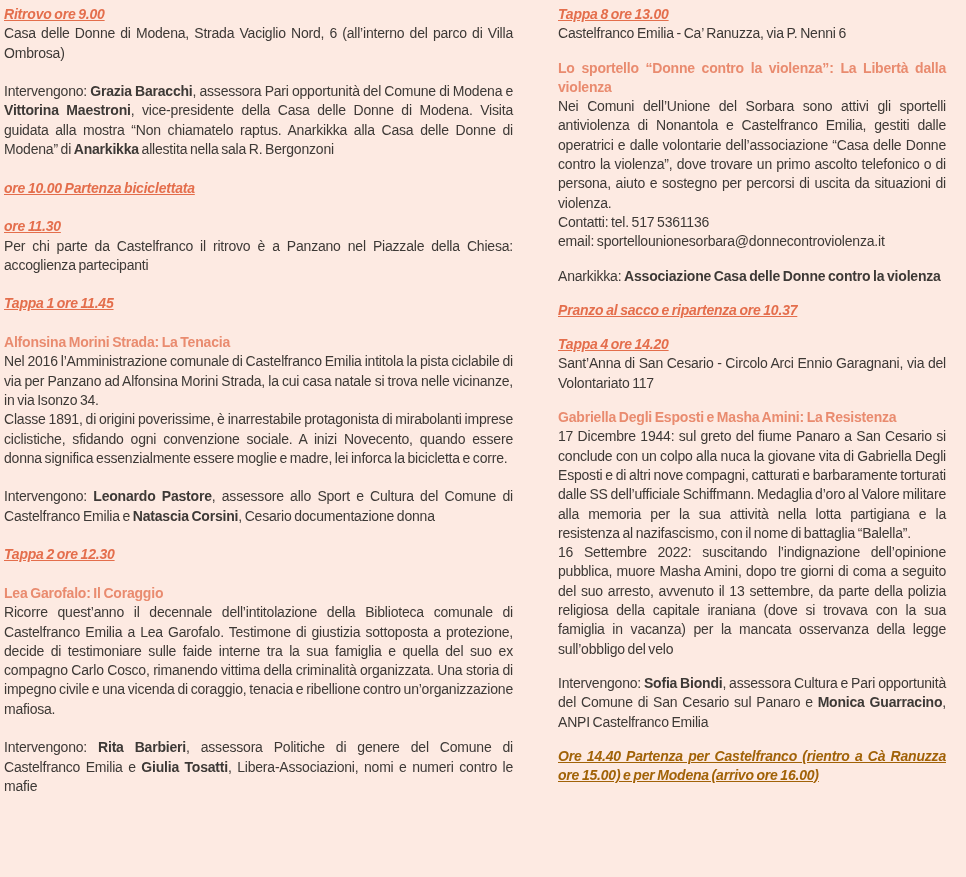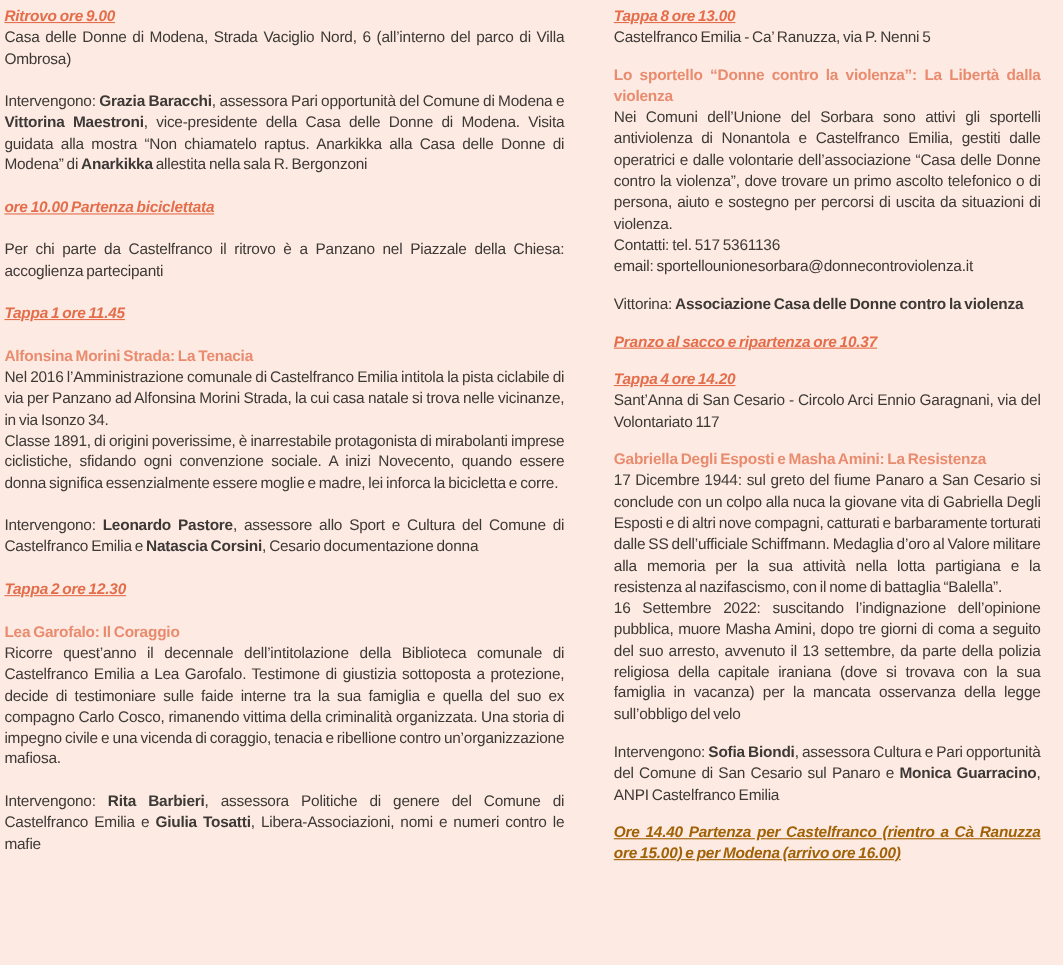--- a/index.html
+++ b/index.html
@@ -62,47 +62,48 @@
 
 <div class="page">
   <div class="col col-left" id="col-left">
       <p class="time-heading">Ritrovo ore 9.00</p>
       <p class="body-text"><span>Casa delle Donne di Modena, Strada Vaciglio Nord, 6 (all’interno del parco di Villa Ombrosa)</span></p>
       <p class="spacer"></p>
       <p class="body-text"><span>Intervengono: </span><span class="b">Grazia Baracchi</span><span>, assessora Pari opportunità del Comune di Modena e </span><span class="b">Vittorina Maestroni</span><span>, vice-presidente della Casa delle Donne di Modena. Visita guidata alla mostra “Non chiamatelo raptus. Anarkikka alla Casa delle Donne di Modena” di </span><span class="b">Anarkikka</span><span> allestita nella sala R. Bergonzoni</span></p>
       <p class="spacer"></p>
       <p class="time-heading">ore 10.00 Partenza biciclettata</p>
       <p class="spacer"></p>
+      <p class="time-heading">ore 11.30</p>
       <p class="body-text"><span>Per chi parte da Castelfranco il ritrovo è a Panzano nel Piazzale della Chiesa: accoglienza partecipanti</span></p>
       <p class="spacer"></p>
       <p class="time-heading">Tappa 1 ore 11.45</p>
       <p class="spacer"></p>
       <p class="section-title">Alfonsina Morini Strada: La Tenacia</p>
       <p class="body-text"><span>Nel 2016 l’Amministrazione comunale di Castelfranco Emilia intitola la pista ciclabile di via per Panzano ad Alfonsina Morini Strada, la cui casa natale si trova nelle vicinanze, in via Isonzo 34.</span></p>
       <p class="body-text"><span>Classe 1891, di origini poverissime, è inarrestabile protagonista di mirabolanti imprese ciclistiche, sfidando ogni convenzione sociale. A inizi Novecento, quando essere donna significa essenzialmente essere moglie e madre, lei inforca la bicicletta e corre.</span></p>
       <p class="spacer"></p>
       <p class="body-text"><span>Intervengono: </span><span class="b">Leonardo Pastore</span><span>, assessore allo Sport e Cultura del Comune di Castelfranco Emilia e </span><span class="b">Natascia Corsini</span><span>, Cesario documentazione donna</span></p>
       <p class="spacer"></p>
       <p class="time-heading">Tappa 2 ore 12.30</p>
       <p class="spacer"></p>
       <p class="section-title">Lea Garofalo: Il Coraggio</p>
       <p class="body-text"><span>Ricorre quest’anno il decennale dell’intitolazione della Biblioteca comunale di Castelfranco Emilia a Lea Garofalo. Testimone di giustizia sottoposta a protezione, decide di testimoniare sulle faide interne tra la sua famiglia e quella del suo ex compagno Carlo Cosco, rimanendo vittima della criminalità organizzata. Una storia di impegno civile e una vicenda di coraggio, tenacia e ribellione contro un’organizzazione mafiosa.</span></p>
       <p class="spacer"></p>
       <p class="body-text"><span>Intervengono: </span><span class="b">Rita Barbieri</span><span>, assessora Politiche di genere del Comune di Castelfranco Emilia e </span><span class="b">Giulia Tosatti</span><span>, Libera-Associazioni, nomi e numeri contro le mafie</span></p>
     </div>
   <div class="col col-right" id="col-right">
       <p class="time-heading">Tappa 8 ore 13.00</p>
-      <p class="body-text"><span>Castelfranco Emilia - Ca’ Ranuzza, via P. Nenni 5</span></p>
+      <p class="body-text"><span>Castelfranco Emilia - Ca’ Ranuzza, via P. Nenni 6</span></p>
       <p class="spacer"></p>
       <p class="section-title">Lo sportello “Donne contro la violenza”: La Libertà dalla violenza</p>
       <p class="body-text"><span>Nei Comuni dell’Unione del Sorbara sono attivi gli sportelli antiviolenza di Nonantola e Castelfranco Emilia, gestiti dalle operatrici e dalle volontarie dell’associazione “Casa delle Donne contro la violenza”, dove trovare un primo ascolto telefonico o di persona, aiuto e sostegno per percorsi di uscita da situazioni di violenza.</span></p>
       <p class="body-text"><span>Contatti: tel. 517 5361136</span></p>
       <p class="body-text"><span>email: sportellounionesorbara@donnecontroviolenza.it</span></p>
       <p class="spacer"></p>
-      <p class="body-text"><span>Vittorina: </span><span class="b">Associazione Casa delle Donne contro la violenza</span></p>
+      <p class="body-text"><span>Anarkikka: </span><span class="b">Associazione Casa delle Donne contro la violenza</span></p>
       <p class="spacer"></p>
       <p class="time-heading">Pranzo al sacco e ripartenza ore 10.37</p>
       <p class="spacer"></p>
       <p class="time-heading">Tappa 4 ore 14.20</p>
       <p class="body-text"><span>Sant’Anna di San Cesario - Circolo Arci Ennio Garagnani, via del Volontariato 117</span></p>
       <p class="spacer"></p>
       <p class="section-title">Gabriella Degli Esposti e Masha Amini: La Resistenza</p>
       <p class="body-text"><span>17 Dicembre 1944: sul greto del fiume Panaro a San Cesario si conclude con un colpo alla nuca la giovane vita di Gabriella Degli Esposti e di altri nove compagni, catturati e barbaramente torturati dalle SS dell’ufficiale Schiffmann. Medaglia d’oro al Valore militare alla memoria per la sua attività nella lotta partigiana e la resistenza al nazifascismo, con il nome di battaglia “Balella”.</span></p>
       <p class="body-text"><span>16 Settembre 2022: suscitando l’indignazione dell’opinione pubblica, muore Masha Amini, dopo tre giorni di coma a seguito del suo arresto, avvenuto il 13 settembre, da parte della polizia religiosa della capitale iraniana (dove si trovava con la sua famiglia in vacanza) per la mancata osservanza della legge sull’obbligo del velo</span></p>
       <p class="spacer"></p>

